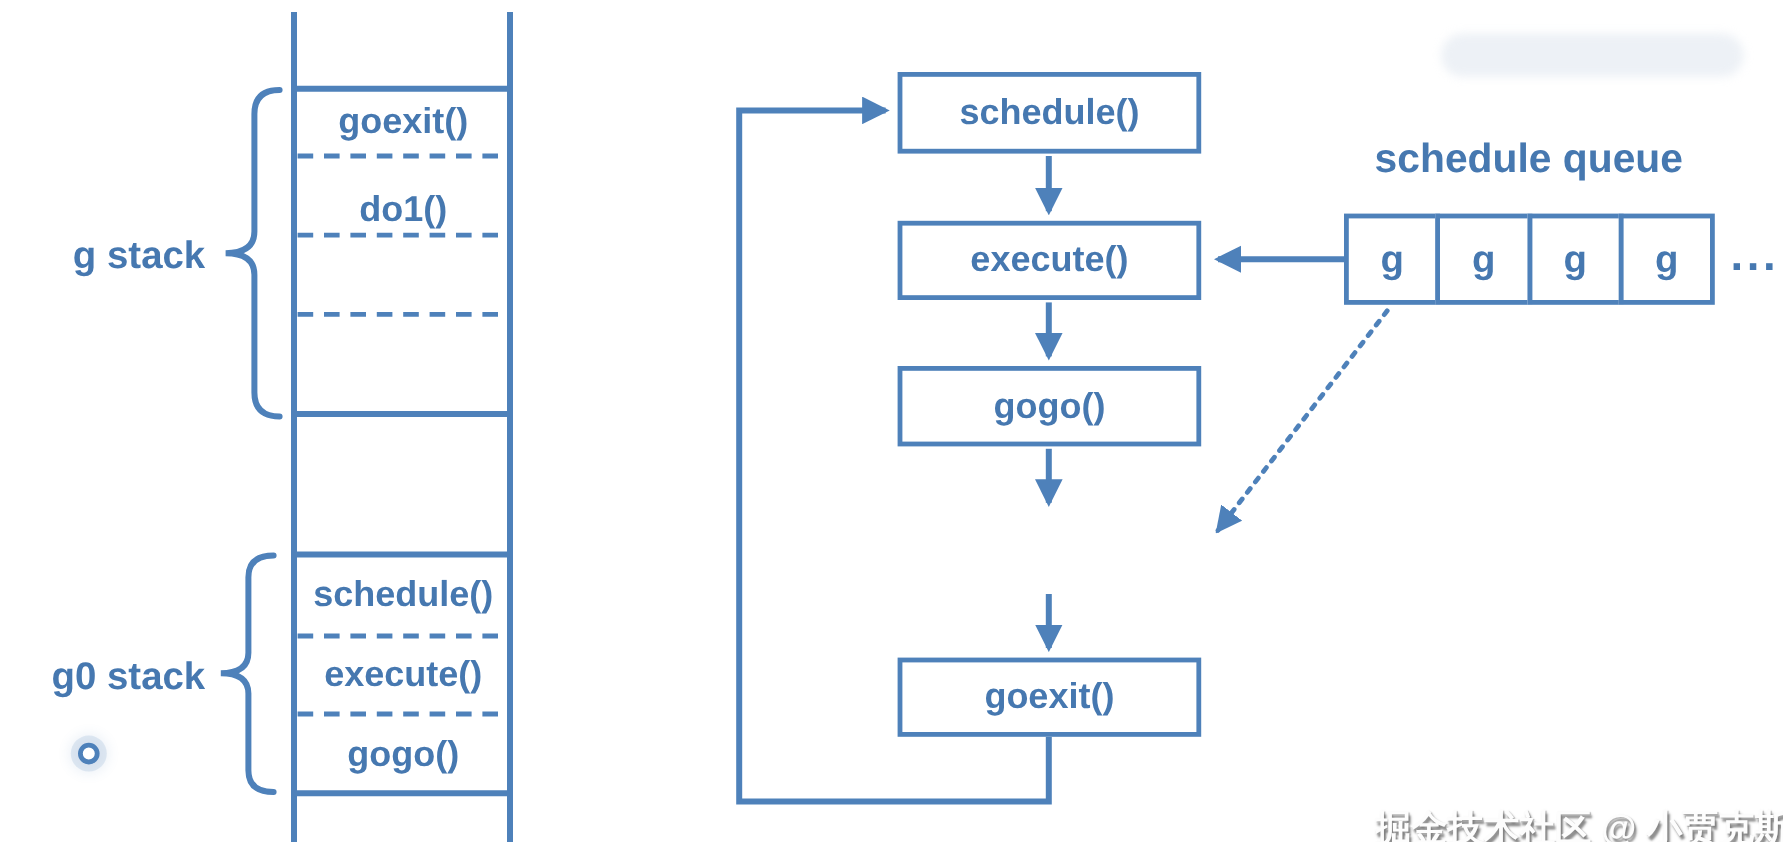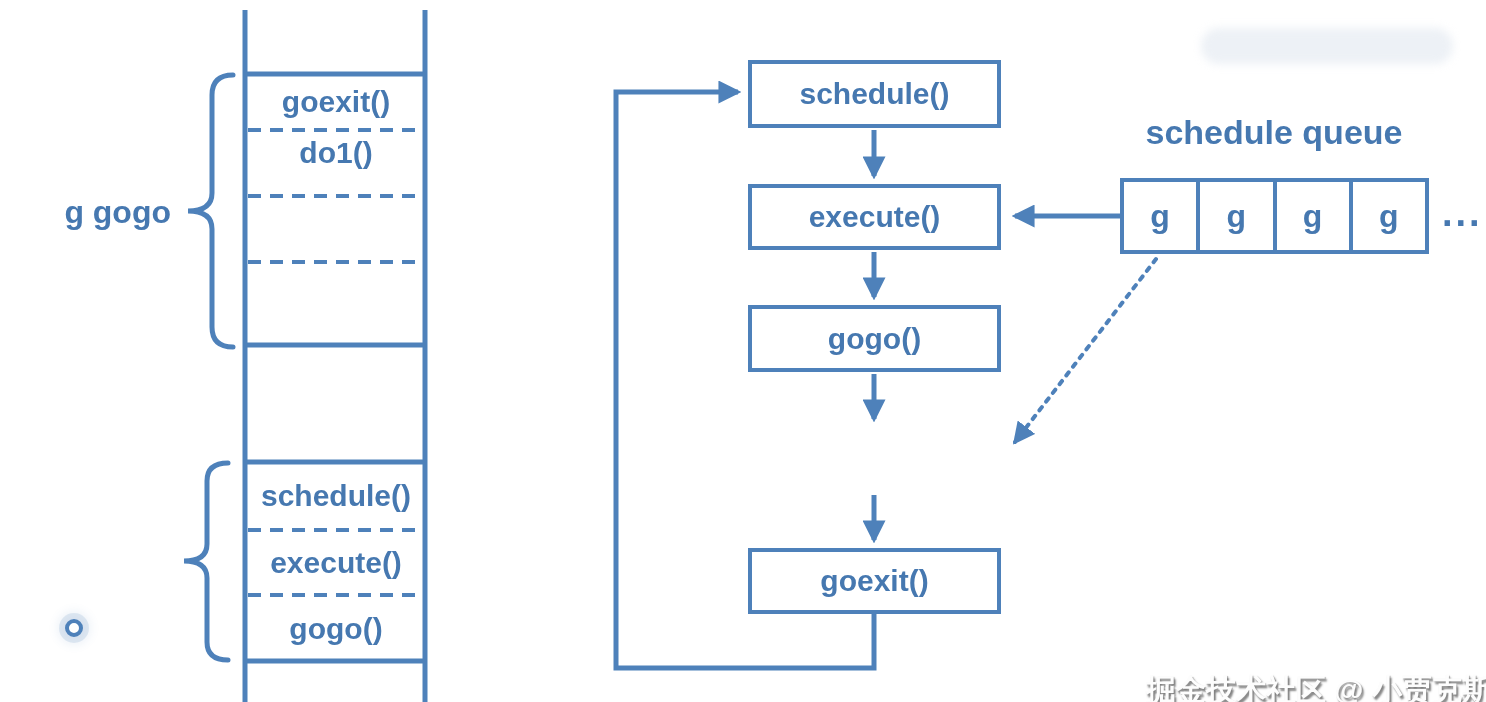--- a/index.html
+++ b/index.html
@@ -133,26 +133,27 @@
     </g>
 
     <path d="M858 614 L858 668 L600 668 L600 92 L722 92" fill="none" stroke="#4e81ba" stroke-width="5" stroke-linejoin="miter" marker-end="url(#arrow)"></path>
 
     <line x1="1104" y1="216" x2="999" y2="216" stroke="#4e81ba" stroke-width="5" marker-end="url(#arrow)"></line>
 
     <line x1="1140" y1="259" x2="999" y2="442" stroke="#4e81ba" stroke-width="4" stroke-dasharray="4 7" stroke-linecap="round" marker-end="url(#arrow-dot)"></line>
   </svg>
 
   <div class="abs blue-text frame-label" style="top:85px">goexit()</div>
-  <div class="abs blue-text frame-label" style="top:136px">do1()</div>
+  <div class="abs blue-text frame-label" style="top:158px">do1()</div>
   <div class="abs blue-text frame-label" style="top:479px">schedule()</div>
   <div class="abs blue-text frame-label" style="top:546px">execute()</div>
   <div class="abs blue-text frame-label" style="top:612px">gogo()</div>
 
-  <div class="abs blue-text brace-label" style="left:30px;top:194px;width:125px;text-align:right">g gogo</div>
+  <div class="abs blue-text brace-label" style="left:30px;top:194px;width:125px;text-align:right">g stack</div>
+  <div class="abs blue-text brace-label" style="left:15px;top:545px;width:140px;text-align:right">g0 stack</div>
 
   <div class="abs cursor-dot"></div>
 
   <div class="abs flow-box" style="top:60px;height:68px">schedule()</div>
   <div class="abs flow-box" style="top:184px;height:66px">execute()</div>
   <div class="abs flow-box" style="top:305px;height:67px">gogo()</div>
   <div class="abs flow-box" style="top:548px;height:66px">goexit()</div>
 
   <div class="abs blue-text queue-title">schedule queue</div>
   <div class="abs queue">

